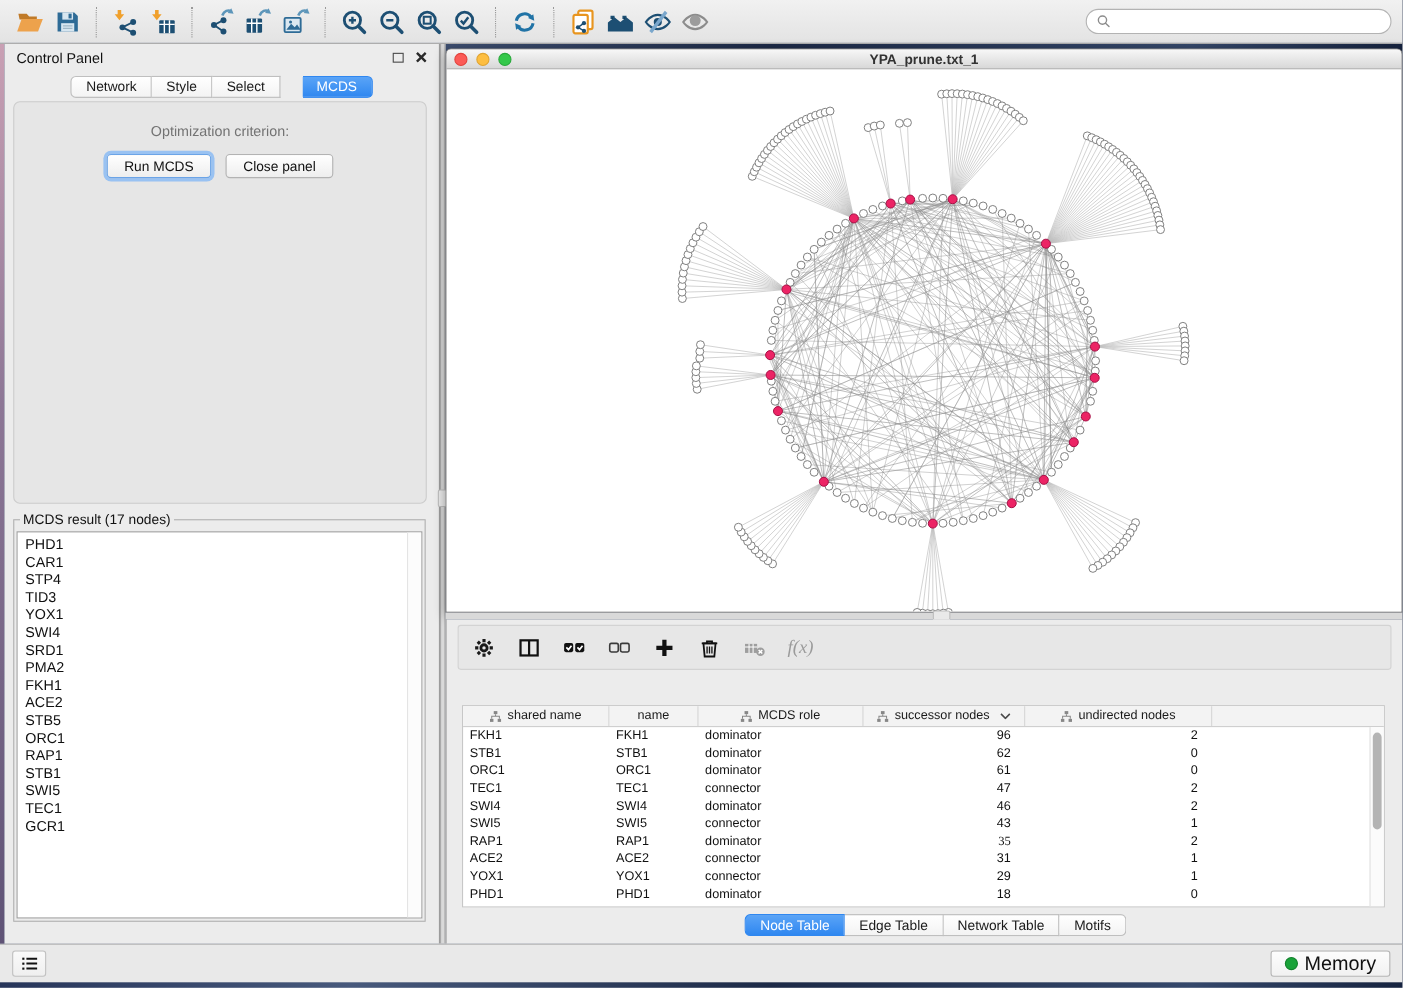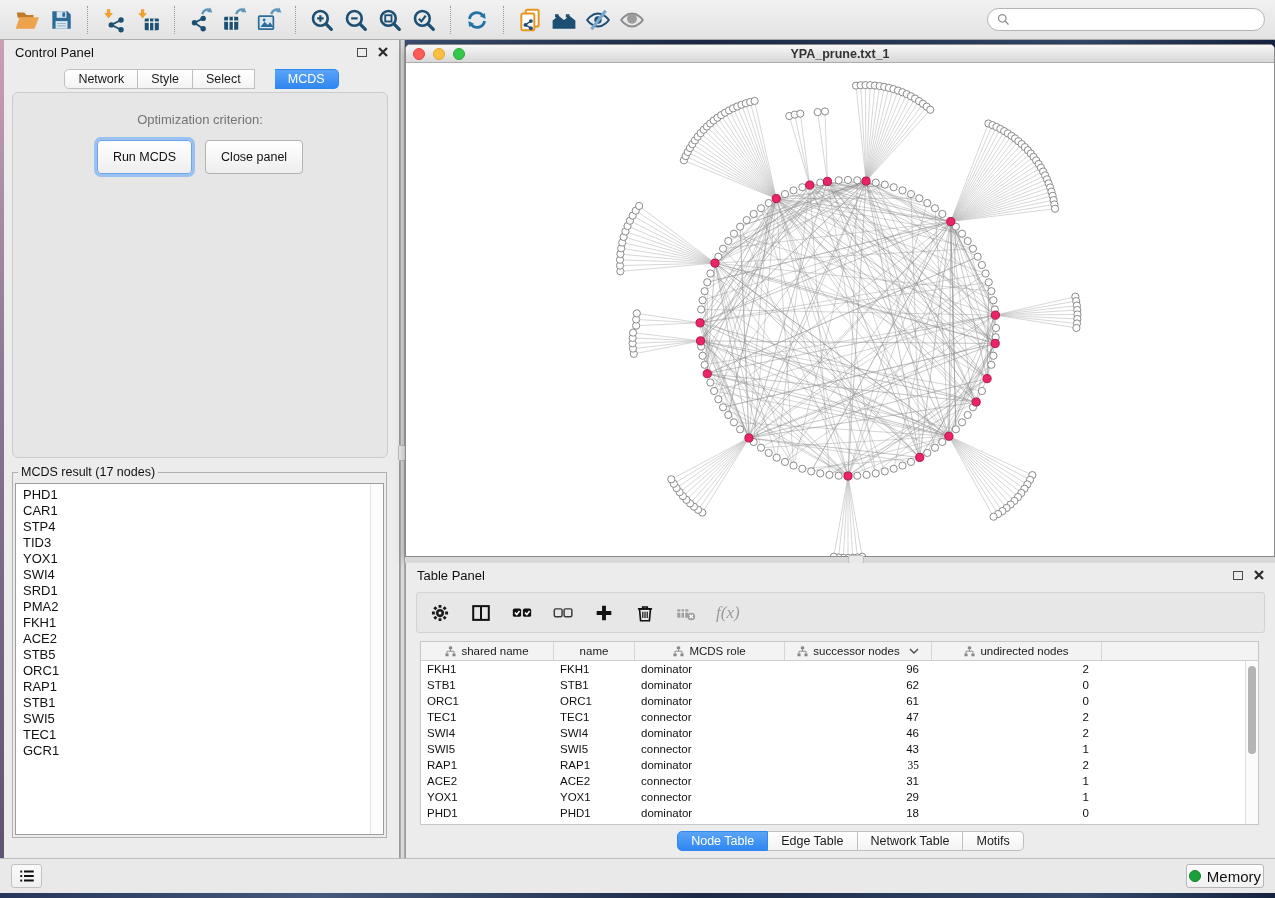--- a/index.html
+++ b/index.html
@@ -40,21 +40,21 @@
   .cp-box{position:absolute;left:8px;top:52px;right:11px;height:366px;background:#e6e6e6;
     border:1px solid #cccccc;border-radius:6px;}
   .opt-label{margin-top:19px;text-align:center;font-size:13px;color:#737373;}
   .dropdown{margin:9px auto 0;width:314px;height:23px;background:#fff;border:1px solid #adadad;
     border-radius:4px;position:relative;display:flex;align-items:center;font-size:12.5px;color:#111;
     padding-left:9px;box-shadow:inset 0 1px 1px rgba(0,0,0,.06);}
   .dd-stepper{position:absolute;right:1px;top:1px;width:18px;height:19px;border-radius:3px;
     background:linear-gradient(#8ec0f9,#3c8cf3 45%,#2f7fe8);display:flex;flex-direction:column;
     align-items:center;justify-content:center;gap:1px;}
   .btn-row{display:flex;justify-content:center;gap:13px;margin-top:13px;}
-  .btn{height:22px;padding:16px 15px;background:linear-gradient(#ffffff,#eeeeee);border:1px solid #b3b3b3;
+  .btn{height:22px;padding:4px 15px;background:linear-gradient(#ffffff,#eeeeee);border:1px solid #b3b3b3;
     border-radius:4px;font-size:12.5px;color:#111;display:flex;align-items:center;}
   .btn.focused{box-shadow:0 0 0 3px rgba(120,178,246,.7);border-color:#6ba4e7;}
   .mcds-fieldset{position:absolute;left:8px;right:12px;top:425px;bottom:20px;border:1px solid #b0b0b0;
     margin:0;padding:1px;}
   .mcds-fieldset legend{font-size:12.5px;color:#111;padding:0 3px;margin-left:4px;}
   .mcds-list{position:absolute;left:2px;right:2px;top:4px;bottom:2px;background:#fff;
     border:1px solid #9e9e9e;overflow:hidden;}
   .mcds-inner{position:absolute;inset:0 14px 0 0;padding:3px 0 0 7px;font-size:13px;line-height:16px;color:#111;}
   .mcds-scroll{position:absolute;right:0;top:0;bottom:0;width:13px;background:#fcfcfc;border-left:1px solid #e4e4e4;}
   
@@ -96,22 +96,22 @@
   .td.num{text-align:right;padding-right:13px;}
   .tbody-scroll{position:absolute;right:0;top:0;bottom:0;width:13px;background:#fbfbfb;border-left:1px solid #e0e0e0;}
   .tbody-thumb{position:absolute;left:2px;right:2px;top:5px;height:88px;background:#b4b4b4;border-radius:6px;}
   .tp-tabs{position:absolute;bottom:7px;left:0;right:0;display:flex;justify-content:center;}
   
   .status-bar{position:absolute;left:0;top:858px;width:1275px;height:35px;background:#e9e9e9;
     border-top:1px solid #bcbcbc;display:flex;align-items:center;padding:0 11px;}
   .list-button{width:31px;height:24px;background:linear-gradient(#fafafa,#efefef);border:1px solid #c1c1c1;
     border-radius:3px;display:flex;align-items:center;justify-content:center;}
   .memory-button{margin-left:auto;height:24px;background:linear-gradient(#fdfdfd,#f1f1f1);
-    border:1px solid #b6b6b6;border-radius:3px;display:flex;align-items:center;gap:6px;padding:0 2px;
-    font-size:15px;color:#111;}
+    border:1px solid #b6b6b6;border-radius:3px;display:flex;align-items:center;gap:6px;padding:0 12px;
+    font-size:18px;color:#111;}
   .mem-dot{width:12px;height:12px;border-radius:50%;background:#19a239;border:1px solid #12812c;}
 </style>
 </head>
 <body>
 
 <div class="desktop-left"></div>
 
 <div class="toolbar">
   <div style="display:flex;align-items:center;">
       <div class="tb-icon">
@@ -914,31 +914,20 @@
       <circle cx="294.56318468242165" cy="277.89904992665345" r="4.1" fill="#ec2465" stroke="#a50f45" stroke-width="0.9"></circle>
       <circle cx="294.0901576011738" cy="259.8348744880298" r="4.1" fill="#ec2465" stroke="#a50f45" stroke-width="0.9"></circle>
     </svg>
 </div>
 
 <div class="h-splitter">
     <div class="h-grip"></div>
   </div>
 
 <div class="table-panel">
-  <div class="panel-titlebar">
-    <span>Table Panel</span>
-    <span class="panel-controls">
-      <span class="float-glyph"></span>
-      <span class="x-glyph">
-        <svg width="10" height="10" viewBox="0 0 10 10">
-            <path d="M1 1l8 8M9 1l-8 8" stroke="#2b2b2b" stroke-width="2.2"></path>
-          </svg>
-      </span>
-    </span>
-  </div>
   <div class="tp-toolbar">
     <span style="display:flex;align-items:center;gap:19px;">
         <span class="tp-icon">
           <svg viewBox="0 0 24 24">
             <circle cx="12" cy="12" r="3.1" fill="none" stroke="#1a1a1a" stroke-width="2.8"></circle>
             <g stroke="#1a1a1a" stroke-width="3.1">
               <path d="M12 3.2v3.2M12 17.6v3.2M3.2 12h3.2M17.6 12h3.2M5.8 5.8l2.2 2.2M16 16l2.2 2.2M18.2 5.8L16 8M8 16l-2.2 2.2"></path>
             </g>
           </svg>
         </span>

